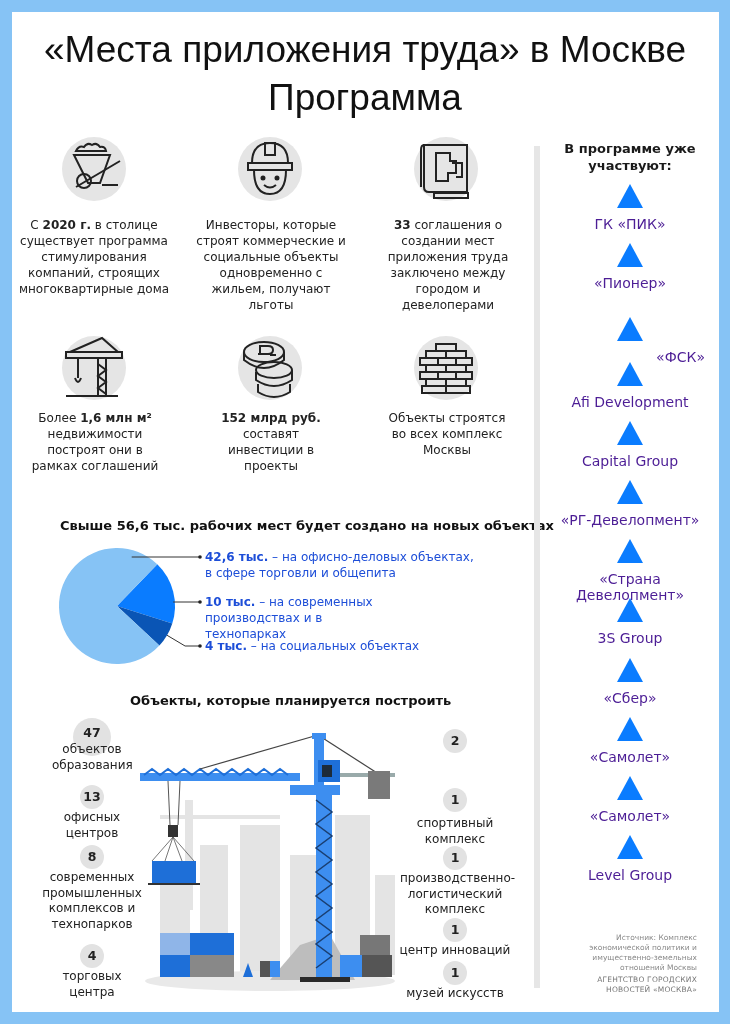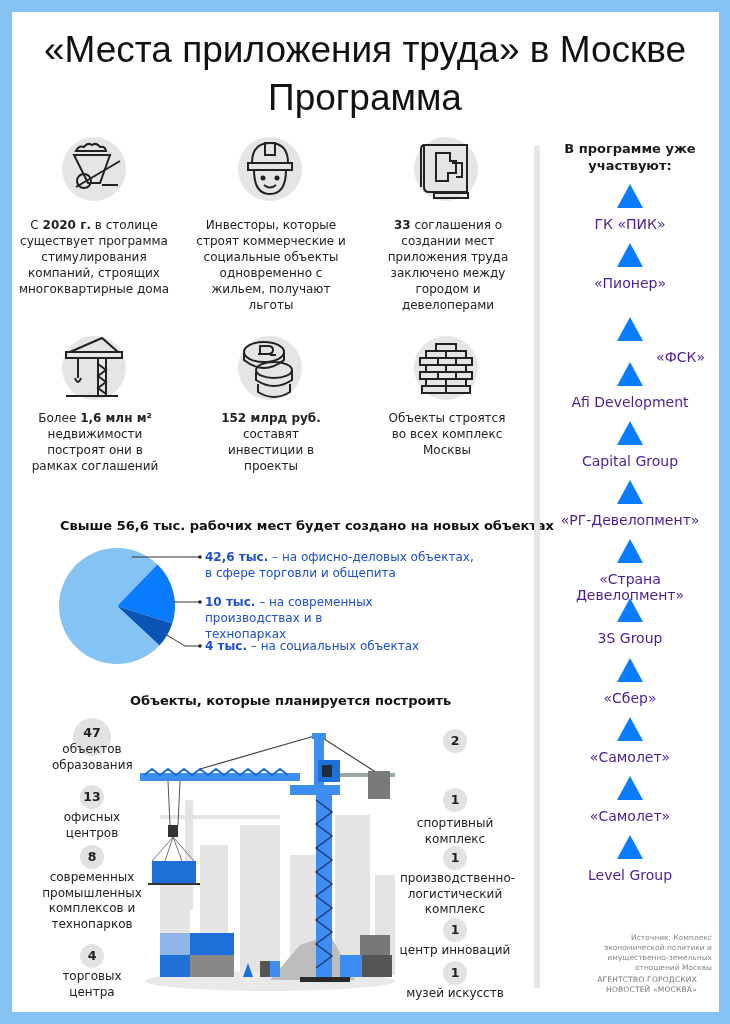--- a/index.html
+++ b/index.html
@@ -7,21 +7,21 @@
   .panel{position:absolute;left:12px;top:12px;width:707px;height:1000px;background:#ffffff;}
   .title{position:absolute;left:0;top:26px;width:730px;text-align:center;font-family:"Liberation Sans",sans-serif;font-size:37px;line-height:48px;color:#111;}
   .feat{position:absolute;width:160px;text-align:center;font-size:12px;line-height:16px;color:#222;}
   .feat b{font-weight:bold;}
   .icon-circle{position:absolute;width:64px;height:64px;border-radius:50%;background:#e5e5e5;}
   .icon-circle svg{position:absolute;left:-6px;top:-6px;width:76px;height:76px;}
   .divider{position:absolute;left:534px;top:146px;width:6px;height:842px;background:#e6e6e6;}
   .side-head{position:absolute;left:560px;top:140px;width:140px;text-align:center;font-weight:bold;font-size:13px;line-height:17px;}
   .partner{position:absolute;left:555px;width:150px;text-align:center;font-size:14px;line-height:16px;color:#4c1d95;}
   .partner .tri{width:0;height:0;margin:0 auto 8px auto;border-left:13px solid transparent;border-right:13px solid transparent;border-bottom:24px solid #0a7cff;}
-  .source{position:absolute;left:570px;top:933px;width:142px;text-align:right;font-size:7.5px;line-height:10px;color:#888;}
+  .source{position:absolute;left:555px;top:933px;width:142px;text-align:right;font-size:7.5px;line-height:10px;color:#888;}
   .agency{position:absolute;left:555px;top:975px;width:142px;text-align:right;font-size:7.5px;line-height:10px;color:#777;letter-spacing:0.2px;}
   .sec-title{position:absolute;font-weight:bold;font-size:13px;line-height:16px;color:#111;}
   .legend{position:absolute;left:205px;font-size:12px;line-height:16px;color:#1d4ed8;}
   .legend b{font-weight:bold;}
   .obj{position:absolute;width:140px;text-align:center;font-size:12px;line-height:15.5px;color:#222;}
   .obj .num{display:block;margin:0 auto 1px auto;width:24px;height:24px;border-radius:50%;background:#e2e2e2;font-weight:bold;font-size:12.5px;line-height:24px;}
   .obj .num.big{width:38px;height:38px;line-height:30px;margin-bottom:-14px;}
 </style>
 </head>
 <body>

